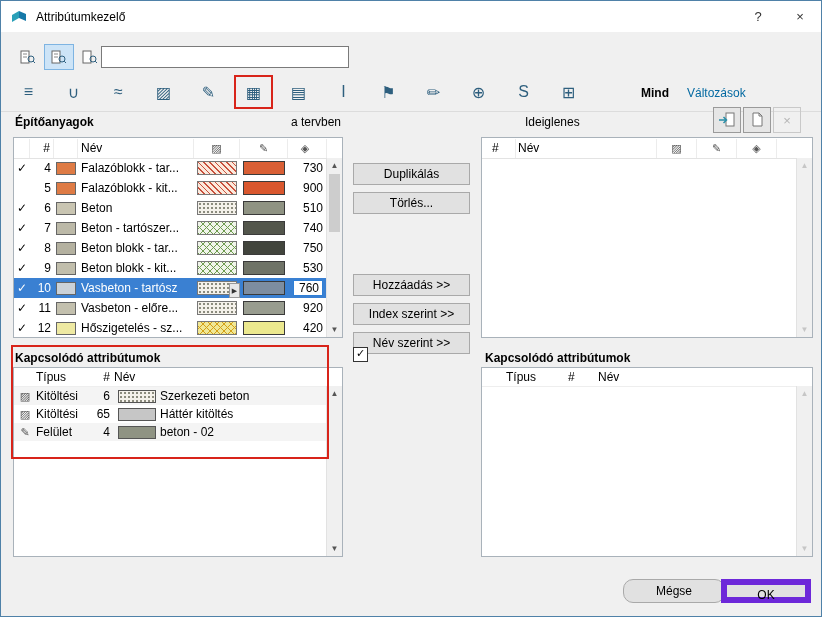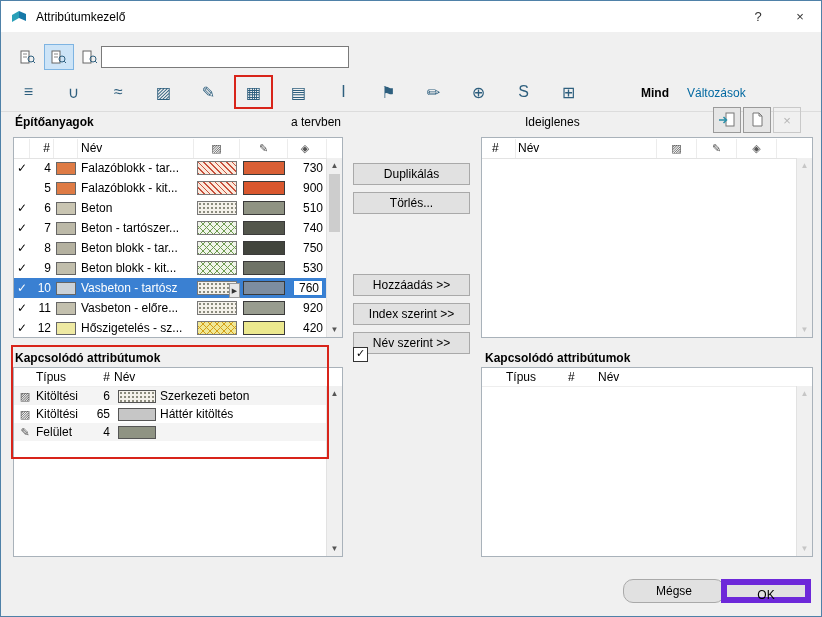--- a/index.html
+++ b/index.html
@@ -319,20 +319,21 @@
           <span class="l-type">Kitöltési</span>
           <span class="l-num">65</span>
           <span class="l-swatch"><i style="background:#c6c6c6"></i></span>
           <span class="l-name">Háttér kitöltés</span>
         </div>
         <div class="lk-row">
           <span class="l-icon">✎</span>
           <span class="l-type">Felület</span>
           <span class="l-num">4</span>
           <span class="l-swatch"><i style="background:#8f9383"></i></span>
+          <span class="l-name">beton - 02</span>
         </div>
       </div>
     <div class="sb" style="top:18px;">
       <span class="arr up">▲</span>
       <span class="arr down">▼</span>
     </div>
   </div>
   <div class="redbox-linked"></div>
 
   <div class="btn" style="top:142px;">Duplikálás</div>

